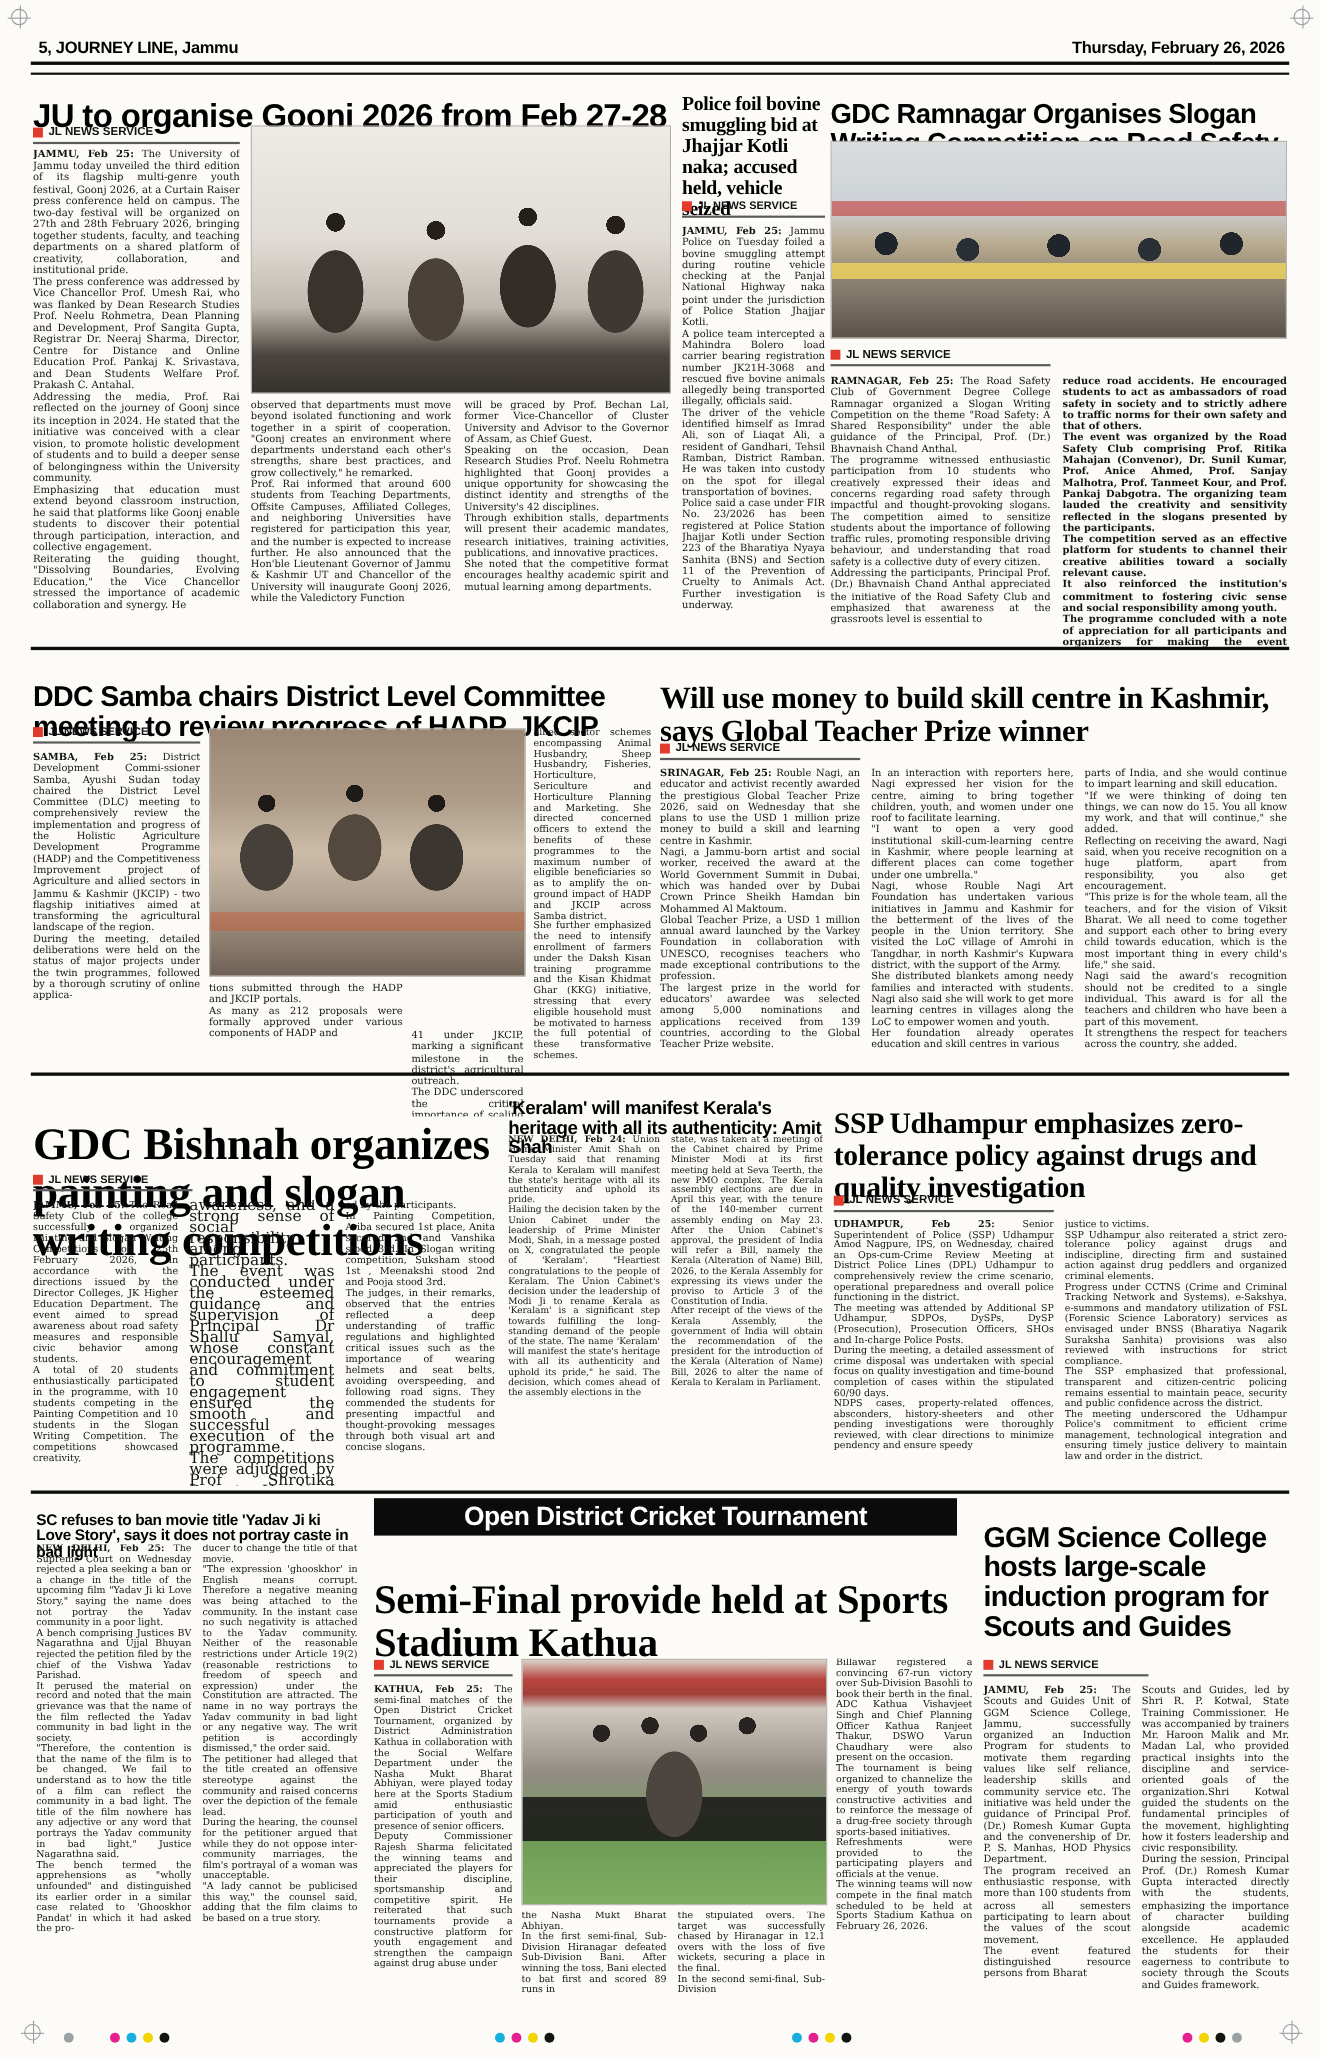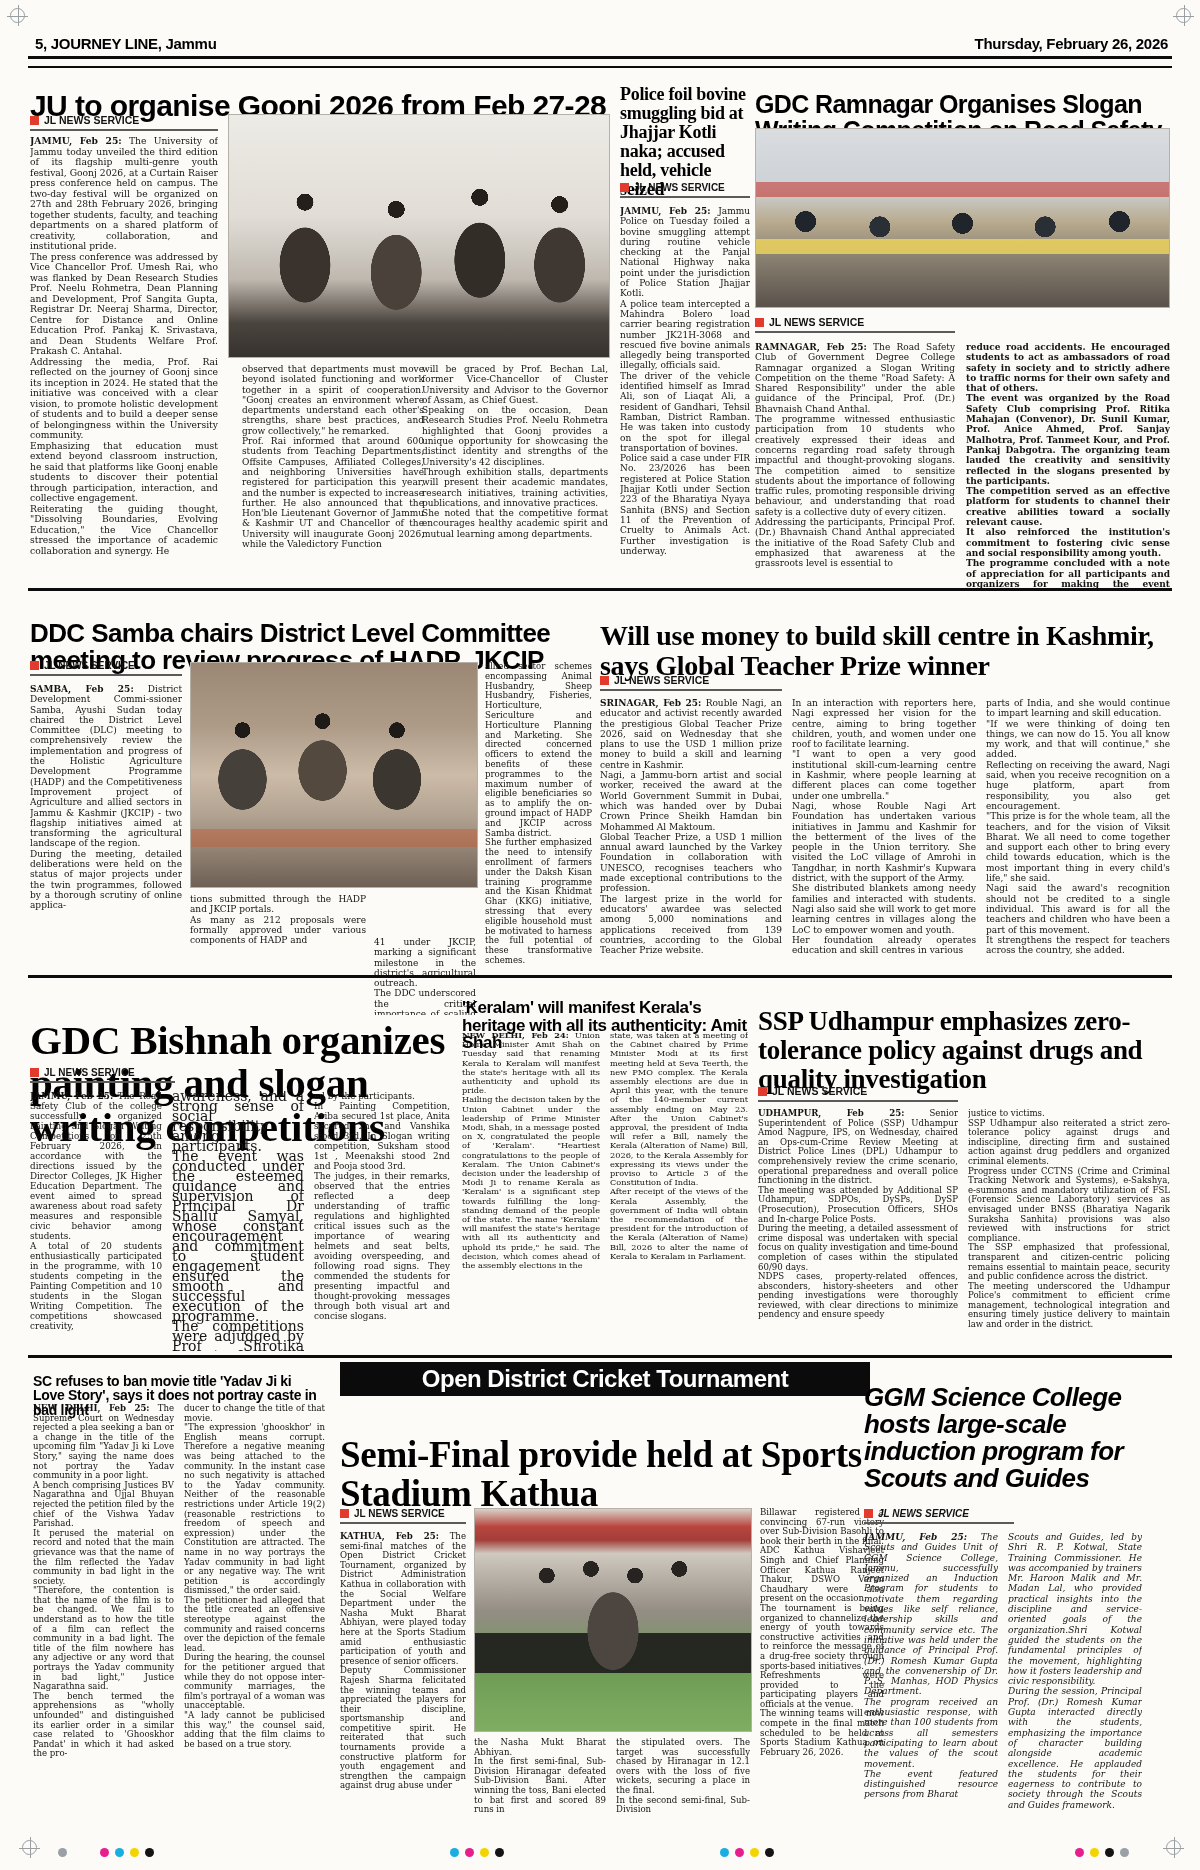--- a/index.html
+++ b/index.html
@@ -91,21 +91,21 @@
     <div class="kicker" style="left:0;top:44px;width:188px;">
         <span class="ksq"></span>
         <span>JL NEWS SERVICE</span>
       </div>
     <div class="bcol" style="left:0;top:66px;width:188px;height:450px;font-size:9.2px;line-height:10.5px;"><b class="dl">JAMMU, Feb 25:</b> <span>The University of Jammu today unveiled the third edition of its flagship multi-genre youth festival, Goonj 2026, at a Curtain Raiser press conference held on campus. The two-day festival will be organized on 27th and 28th February 2026, bringing together students, faculty, and teaching departments on a shared platform of creativity, collaboration, and institutional pride.
 The press conference was addressed by Vice Chancellor Prof. Umesh Rai, who was flanked by Dean Research Studies Prof. Neelu Rohmetra, Dean Planning and Development, Prof Sangita Gupta, Registrar Dr. Neeraj Sharma, Director, Centre for Distance and Online Education Prof. Pankaj K. Srivastava, and Dean Students Welfare Prof. Prakash C. Antahal.
 Addressing the media, Prof. Rai reflected on the journey of Goonj since its inception in 2024. He stated that the initiative was conceived with a clear vision, to promote holistic development of students and to build a deeper sense of belongingness within the University community.
 Emphasizing that education must extend beyond classroom instruction, he said that platforms like Goonj enable students to discover their potential through participation, interaction, and collective engagement.
 Reiterating the guiding thought, "Dissolving Boundaries, Evolving Education," the Vice Chancellor stressed the importance of academic collaboration and synergy. He</span></div>
     <div class="photo p-goonj" style="left:198px;top:44px;width:380px;height:242px;"></div>
-    <div class="bcol" style="left:212px;top:294px;width:182px;height:222px;">observed that departments must move beyond isolated functioning and work together in a spirit of cooperation. "Goonj creates an environment where departments understand each other's strengths, share best practices, and grow collectively," he remarked.
+    <div class="bcol" style="left:198px;top:294px;width:182px;height:222px;">observed that departments must move beyond isolated functioning and work together in a spirit of cooperation. "Goonj creates an environment where departments understand each other's strengths, share best practices, and grow collectively," he remarked.
 Prof. Rai informed that around 600 students from Teaching Departments, Offsite Campuses, Affiliated Colleges, and neighboring Universities have registered for participation this year, and the number is expected to increase further. He also announced that the Hon'ble Lieutenant Governor of Jammu &amp; Kashmir UT and Chancellor of the University will inaugurate Goonj 2026, while the Valedictory Function</div>
     <div class="bcol" style="left:392px;top:294px;width:186px;height:222px;">will be graced by Prof. Bechan Lal, former Vice-Chancellor of Cluster University and Advisor to the Governor of Assam, as Chief Guest.
 Speaking on the occasion, Dean Research Studies Prof. Neelu Rohmetra highlighted that Goonj provides a unique opportunity for showcasing the distinct identity and strengths of the University's 42 disciplines.
 Through exhibition stalls, departments will present their academic mandates, research initiatives, training activities, publications, and innovative practices.
 She noted that the competitive format encourages healthy academic spirit and mutual learning among departments.</div>
   </section>
 
   <section class="art" style="left:620px;top:70px;width:130px;height:518px;">
     <h2 class="hl-serif" style="left:0;top:0;width:130px;font-size:18px;">Police foil bovine smuggling bid at Jhajjar Kotli naka; accused held, vehicle seized</h2>
     <div class="kicker" style="left:0;top:112px;width:130px;font-size:10px;">
@@ -249,21 +249,21 @@
     <div class="bcol" style="left:134px;top:376px;width:132px;height:82px;font-size:8.6px;line-height:9.6px;">the Nasha Mukt Bharat Abhiyan.
 In the first semi-final, Sub-Division Hiranagar defeated Sub-Division Bani. After winning the toss, Bani elected to bat first and scored 89 runs in</div>
     <div class="bcol" style="left:276px;top:376px;width:134px;height:82px;font-size:8.6px;line-height:9.6px;">the stipulated overs. The target was successfully chased by Hiranagar in 12.1 overs with the loss of five wickets, securing a place in the final.
 In the second semi-final, Sub-Division</div>
     <div class="bcol" style="left:420px;top:146px;width:124px;height:312px;font-size:8.6px;line-height:9.6px;">Billawar registered a convincing 67-run victory over Sub-Division Basohli to book their berth in the final. ADC Kathua Vishavjeet Singh and Chief Planning Officer Kathua Ranjeet Thakur, DSWO Varun Chaudhary were also present on the occasion.
 The tournament is being organized to channelize the energy of youth towards constructive activities and to reinforce the message of a drug-free society through sports-based initiatives.
 Refreshments were provided to the participating players and officials at the venue.
 The winning teams will now compete in the final match scheduled to be held at Sports Stadium Kathua on February 26, 2026.</div>
   </section>
 
-  <section class="art" style="left:864px;top:1362px;width:278px;height:458px;font-style:italic;">
+  <section class="art" style="left:894px;top:1362px;width:278px;height:458px;">
     <h2 class="hl-sans" style="left:0;top:0;width:278px;font-size:26px;">GGM Science College hosts large-scale induction program for Scouts and Guides</h2>
     <div class="kicker" style="left:0;top:146px;width:150px;font-size:10px;">
         <span class="ksq"></span>
         <span>JL NEWS SERVICE</span>
       </div>
     <div class="bcol" style="left:0;top:170px;width:134px;height:288px;"><b class="dl">JAMMU, Feb 25:</b> <span>The Scouts and Guides Unit of GGM Science College, Jammu, successfully organized an Induction Program for students to motivate them regarding values like self reliance, leadership skills and community service etc. The initiative was held under the guidance of Principal Prof. (Dr.) Romesh Kumar Gupta and the convenership of Dr. P. S. Manhas, HOD Physics Department.
 The program received an enthusiastic response, with more than 100 students from across all semesters participating to learn about the values of the scout movement.
 The event featured distinguished resource persons from Bharat</span></div>
     <div class="bcol" style="left:144px;top:170px;width:134px;height:288px;">Scouts and Guides, led by Shri R. P. Kotwal, State Training Commissioner. He was accompanied by trainers Mr. Haroon Malik and Mr. Madan Lal, who provided practical insights into the discipline and service-oriented goals of the organization.Shri Kotwal guided the students on the fundamental principles of the movement, highlighting how it fosters leadership and civic responsibility.
 During the session, Principal Prof. (Dr.) Romesh Kumar Gupta interacted directly with the students, emphasizing the importance of character building alongside academic excellence. He applauded the students for their eagerness to contribute to society through the Scouts and Guides framework.</div>

